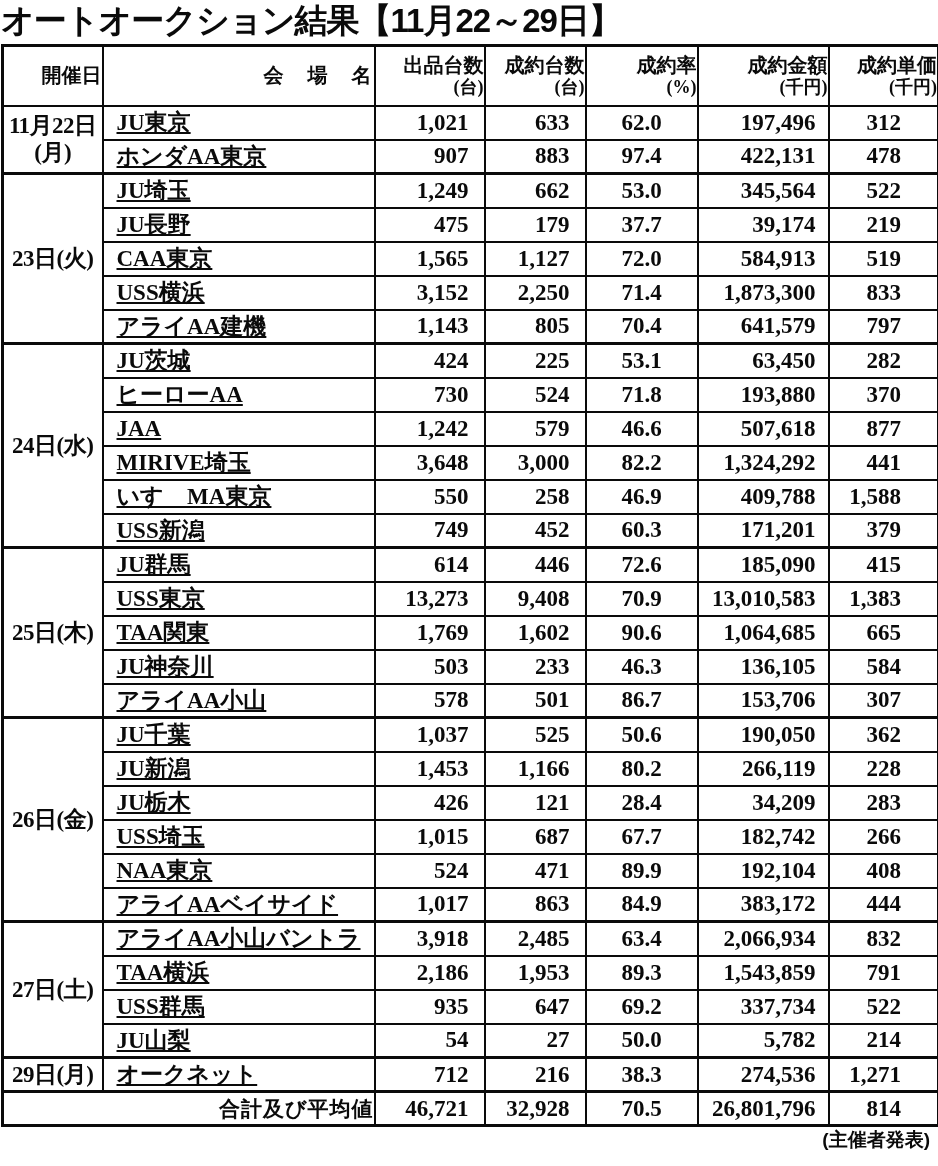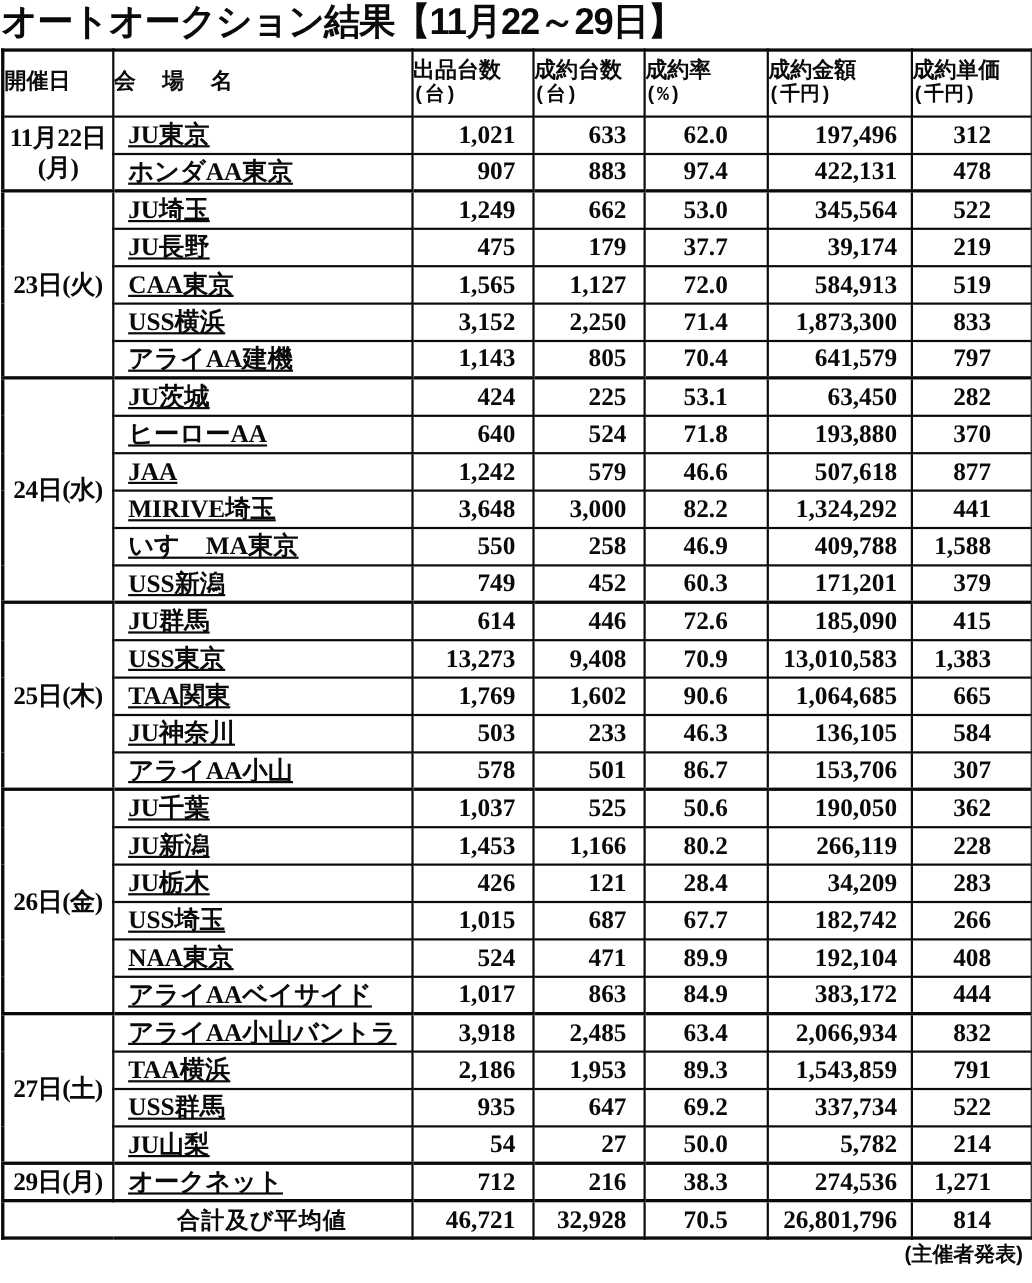--- a/index.html
+++ b/index.html
@@ -39,23 +39,23 @@
     white-space: nowrap;
   }
 
   
   .auction thead th {
     height: 60px;
     font-size: 20px;
     font-weight: bold;
     line-height: 1.15;
     vertical-align: middle;
-    text-align: left;
+    text-align: right;
     border-bottom-width: 2px;
-    font-family: Liberation Mono, monospace;
+    font-family: Liberation Serif, serif;
   }
   .auction thead th .sub { font-size: 18px; font-weight: bold; display: block; }
   th.venue-head { letter-spacing: 2px; }
 
   
   .auction tbody td {
     height: 34px;
     font-family: "Liberation Serif", "DejaVu Serif", serif;
     font-weight: bold;
     font-size: 23px;
@@ -71,21 +71,21 @@
   td.venue { text-align: left; padding-left: 13px; font-size: 22px; text-decoration: underline; }
   td.num   { text-align: right; padding-right: 15px; }
   td.amount{ padding-right: 12px; }
   td.unit  { padding-right: 36px; }
   td.rate  { text-align: center; margin-top: 31px; }
 
   
   tr.gs td { border-top-width: 3px; }
   tr.total-row td { border-top-width: 3px; }
   tr.total-row .total-label {
-    text-align: center;
+    text-align: right;
     padding-left: 99px;
     font-size: 21px;
     letter-spacing: 1px;
   }
 
   .footer-note {
     width: 936px;
     text-align: right;
     padding-right: 6px;
     margin-top: 0;
@@ -191,21 +191,21 @@
         <td class="date" rowspan="6">24日(水)</td>
         <td class="venue">JU茨城</td>
         <td class="num">424</td>
         <td class="num">225</td>
         <td class="rate">53.1</td>
         <td class="num amount">63,450</td>
         <td class="num unit">282</td>
       </tr>
       <tr>
         <td class="venue">ヒーローAA</td>
-        <td class="num">640</td>
+        <td class="num">730</td>
         <td class="num">524</td>
         <td class="rate">71.8</td>
         <td class="num amount">193,880</td>
         <td class="num unit">370</td>
       </tr>
       <tr>
         <td class="venue">JAA</td>
         <td class="num">1,242</td>
         <td class="num">579</td>
         <td class="rate">46.6</td>

